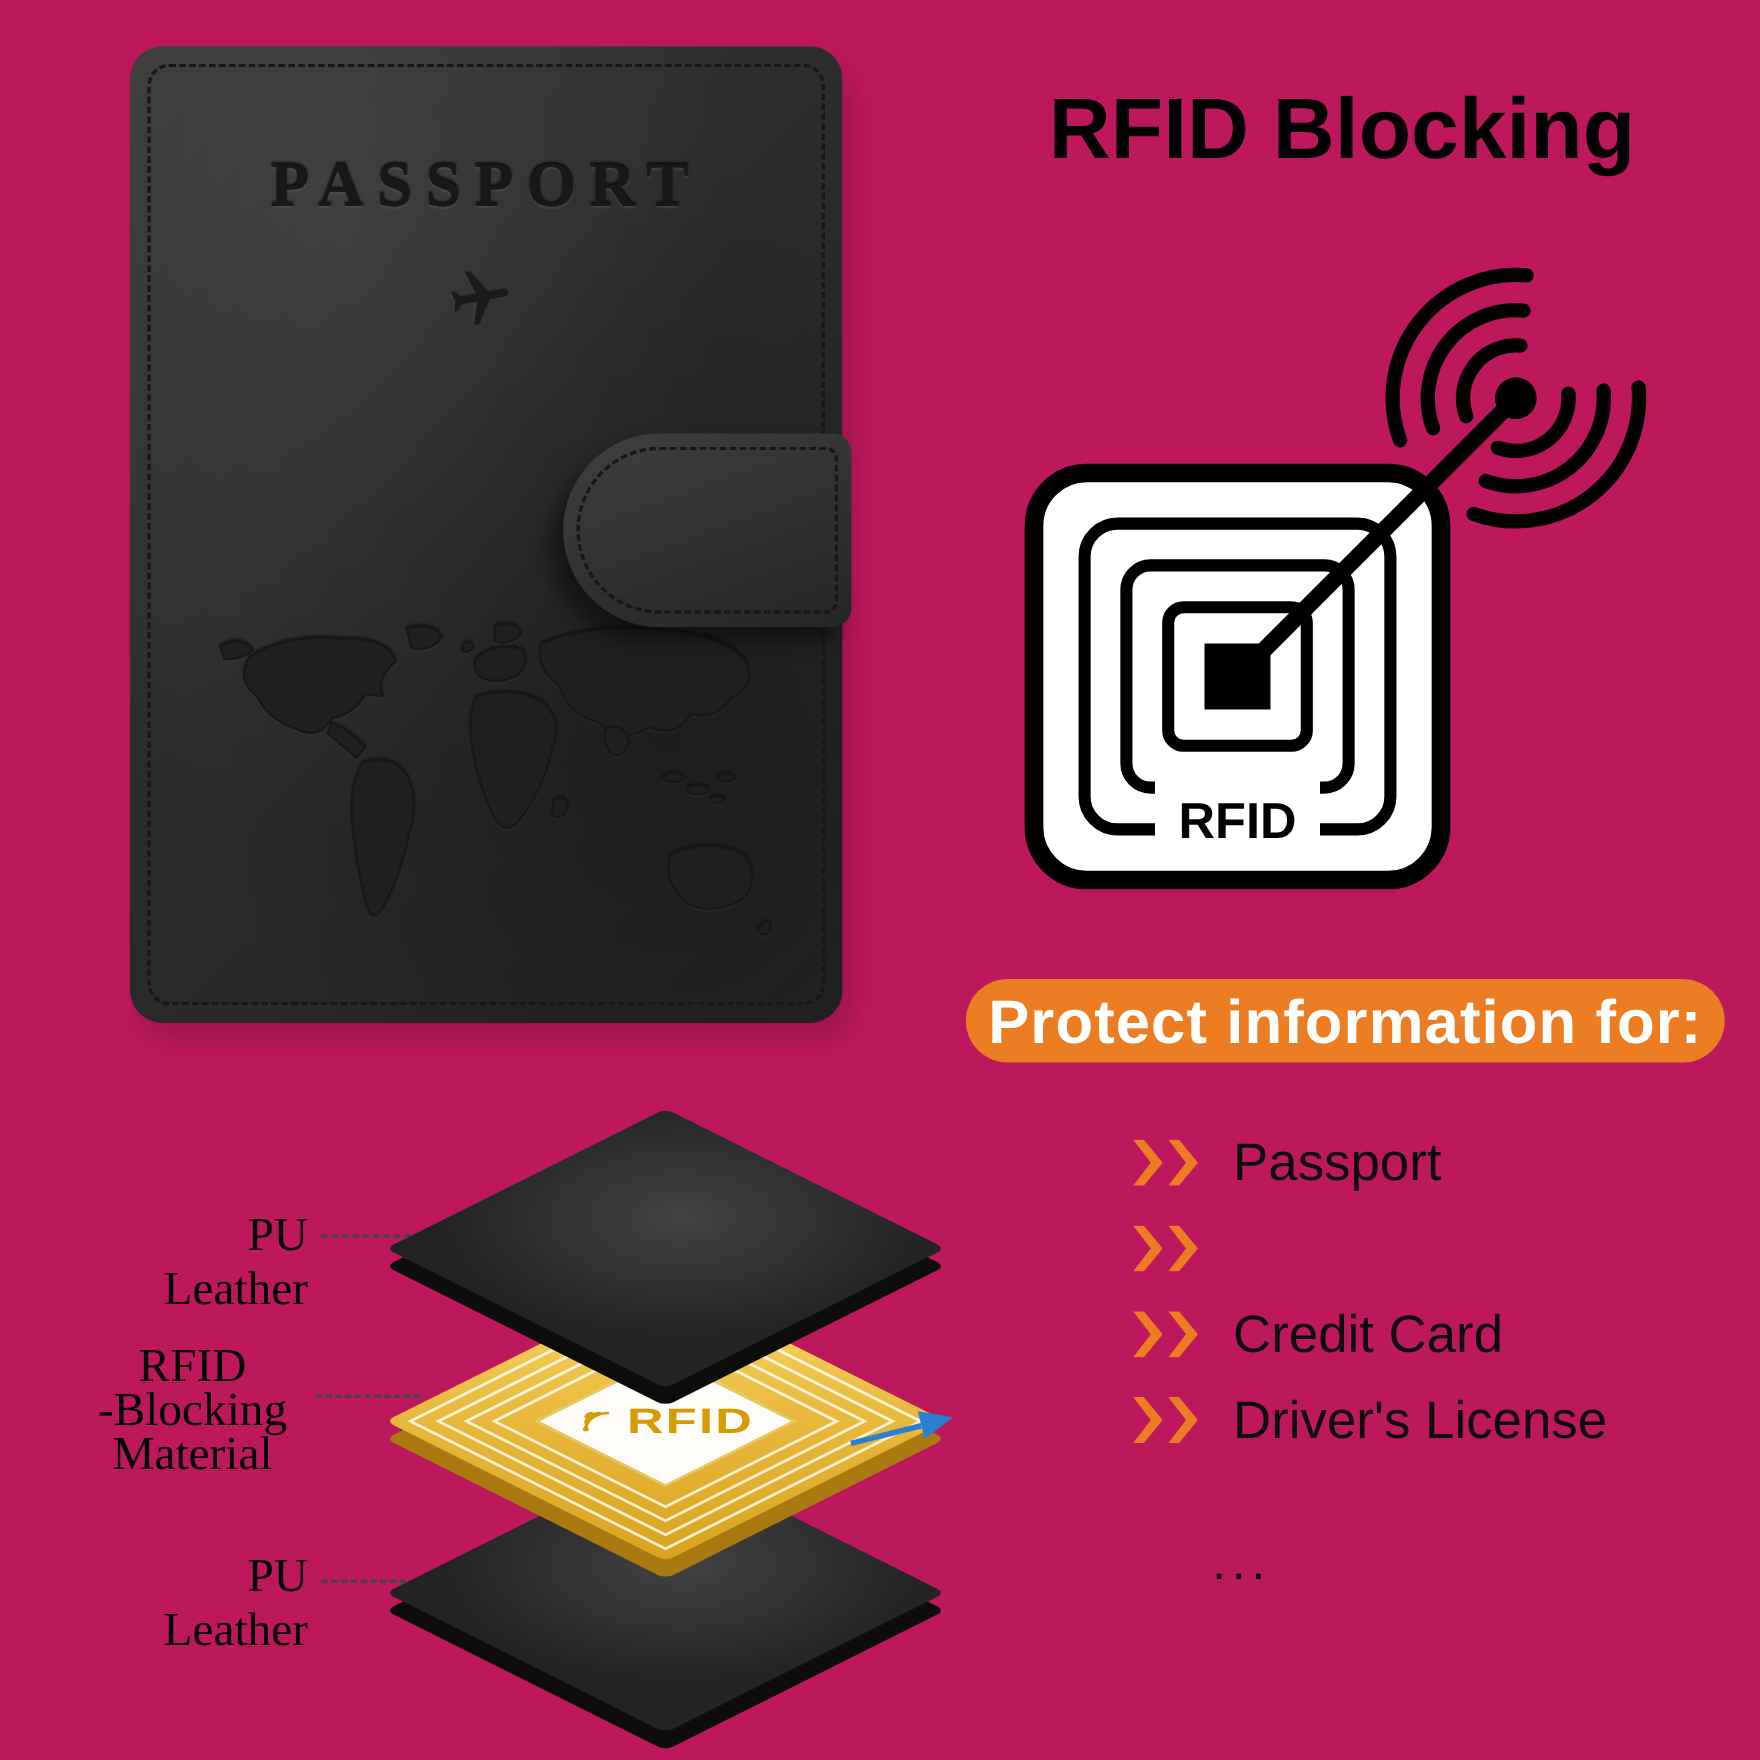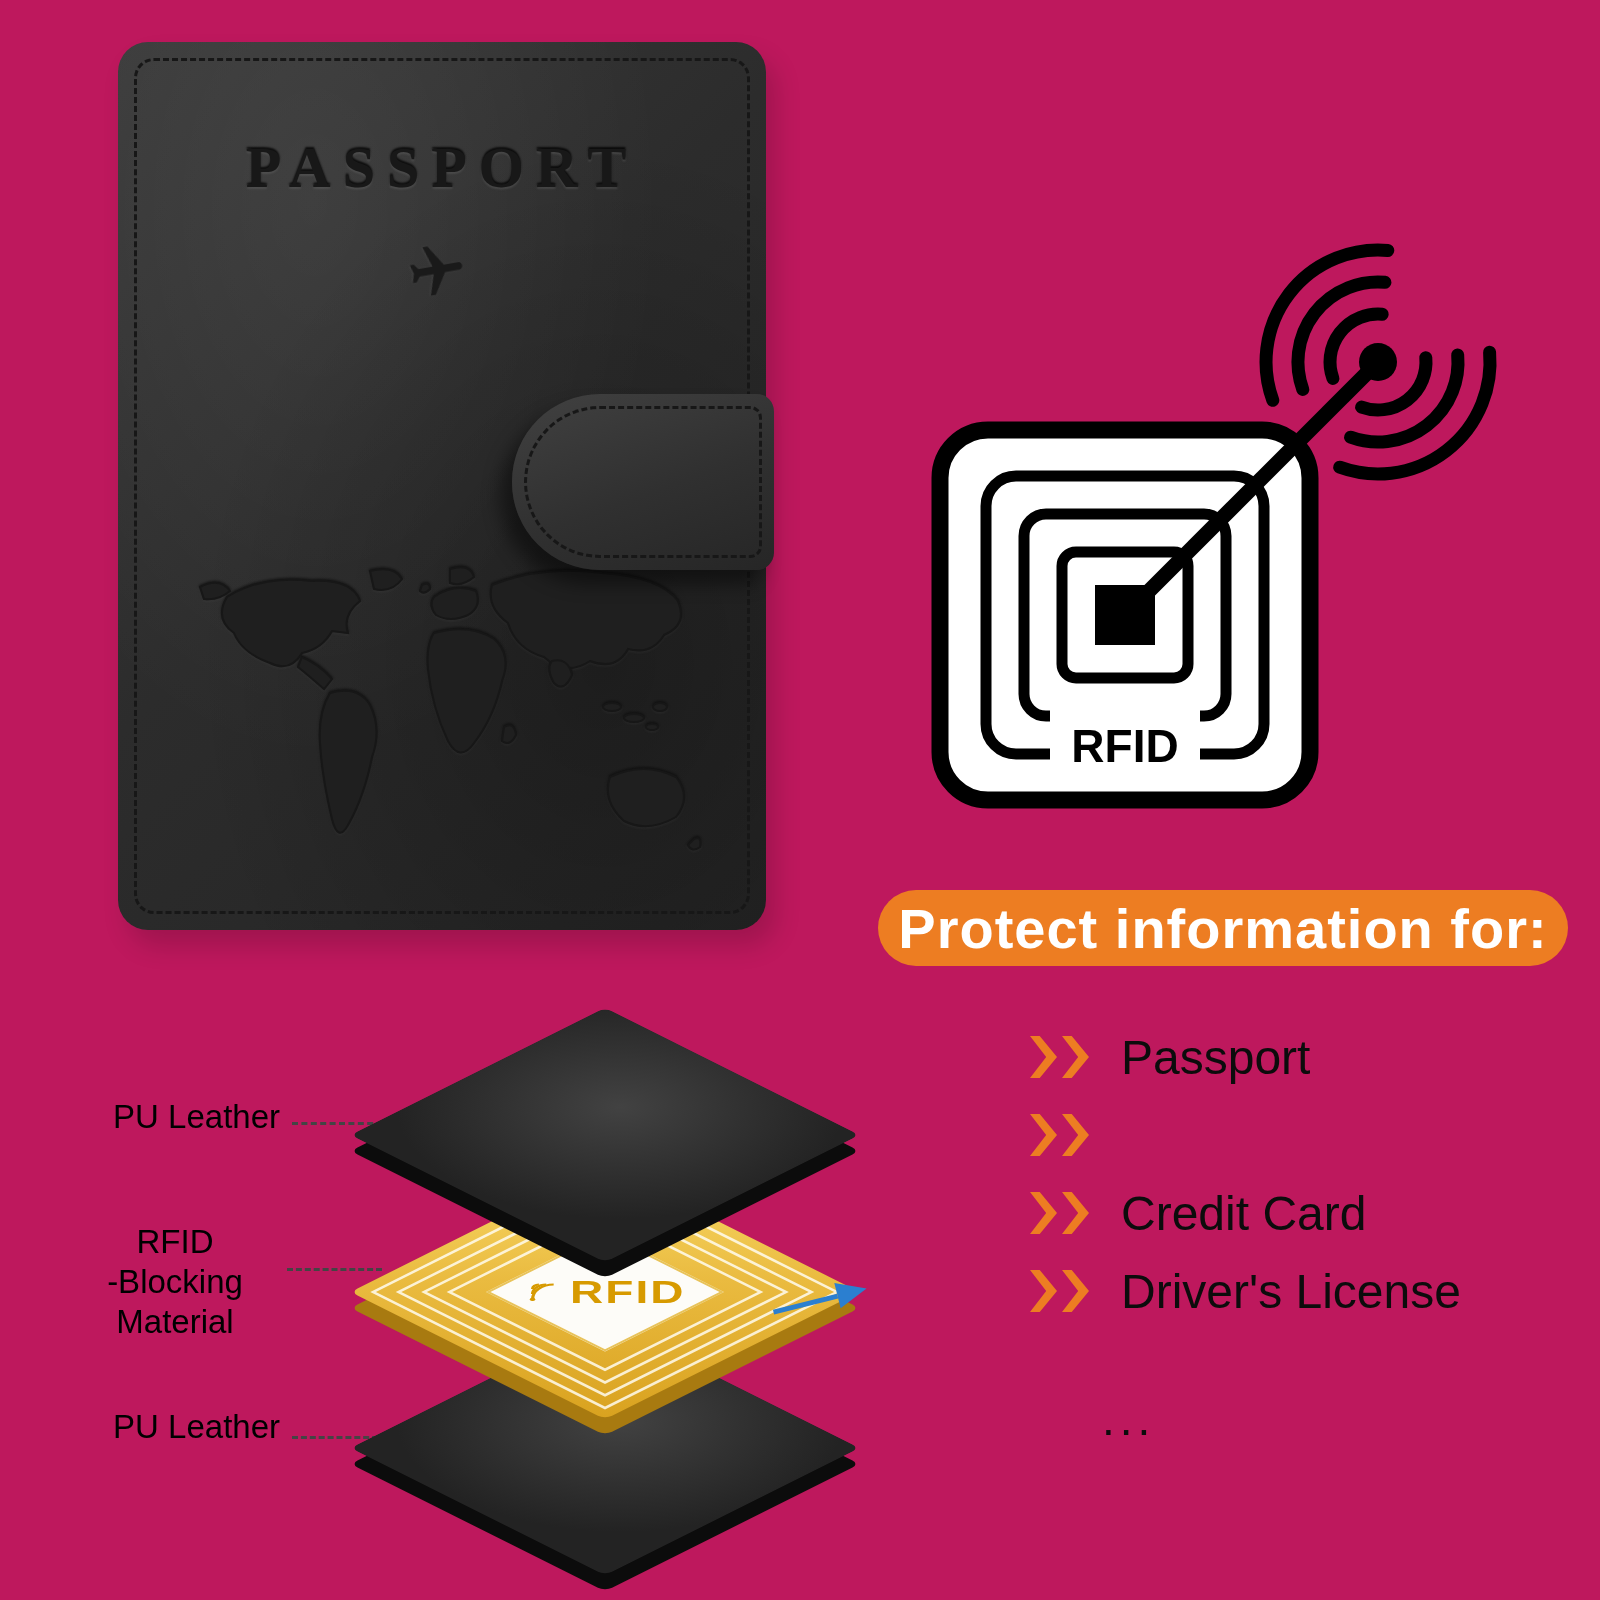--- a/index.html
+++ b/index.html
@@ -58,21 +58,21 @@
   .chip-label{position:absolute;inset:96px;background:#fdfcf8;display:flex;align-items:center;justify-content:center;
     box-shadow:inset 0 0 0 3px #e8c35a;}
   .chip-inner{display:inline-flex;align-items:center;gap:8px;transform:rotate(-45deg) scaleY(1.4);}
   .chip-text{font-weight:bold;color:#d79a00;font-size:46px;letter-spacing:2px;}
   .chip-waves{width:38px;height:38px;}
   .blue-arrow{position:absolute;left:772px;top:1286px;width:96px;height:28px;z-index:4;transform:rotate(-14deg);}
   .blue-arrow .shaft{position:absolute;left:0;top:12px;width:66px;height:5px;background:#2b7fd0;}
   .blue-arrow .head{position:absolute;right:0;top:1px;width:0;height:0;
     border-left:30px solid #2b7fd0;border-top:13px solid transparent;border-bottom:13px solid transparent;}
 
-  .llabel{position:absolute;font-size:33px;color:#000;}
+  .llabel{position:absolute;font-size:43px;color:#000;font-family:Liberation Serif, serif;}
   .l1{left:100px;top:1098px;width:180px;text-align:right;}
   .l2{left:55px;top:1222px;width:240px;text-align:center;line-height:40px;}
   .l3{left:100px;top:1408px;width:180px;text-align:right;}
   .dash{position:absolute;border-top:3px dashed #444;height:0;}
   .d1{left:292px;top:1122px;width:100px;}
   .d2{left:287px;top:1268px;width:95px;}
   .d3{left:292px;top:1436px;width:95px;}
 
   
   .protect-list{position:absolute;left:1030px;top:1018px;list-style:none;margin:0;padding:0;}
@@ -114,20 +114,21 @@
         <ellipse cx="470" cy="170" rx="6" ry="3"></ellipse>
         <path d="M428 220 Q462 204 494 220 Q510 240 494 260 Q466 276 442 264 Q420 244 428 220 Z"></path>
         <path d="M512 282 Q520 278 518 290 Q510 296 506 288 Z"></path>
       </g>
     </svg>
     <div class="strap">
       <div class="stitch strap-stitch"></div>
     </div>
   </div>
 
+  <h1 class="rfid-title">RFID Blocking</h1>
 
   <svg class="rfid-graphic" viewBox="0 0 620 700">
     <rect x="40" y="240" width="370" height="370" rx="48" fill="#ffffff" stroke="#000" stroke-width="17"></rect>
     <rect class="coil" x="86" y="286" width="278" height="278" rx="30" stroke-width="11"></rect>
     <rect class="coil" x="124" y="324" width="202" height="202" rx="22" stroke-width="11"></rect>
     <rect class="coil" x="162" y="362" width="126" height="126" rx="14" stroke-width="11"></rect>
     <rect x="150" y="520" width="150" height="66" fill="#ffffff"></rect>
     <text class="tag-text" x="225" y="572">RFID</text>
     <rect x="195" y="395" width="60" height="60" fill="#000"></rect>
     <line x1="225" y1="425" x2="478" y2="172" stroke="#000" stroke-width="15"></line>

